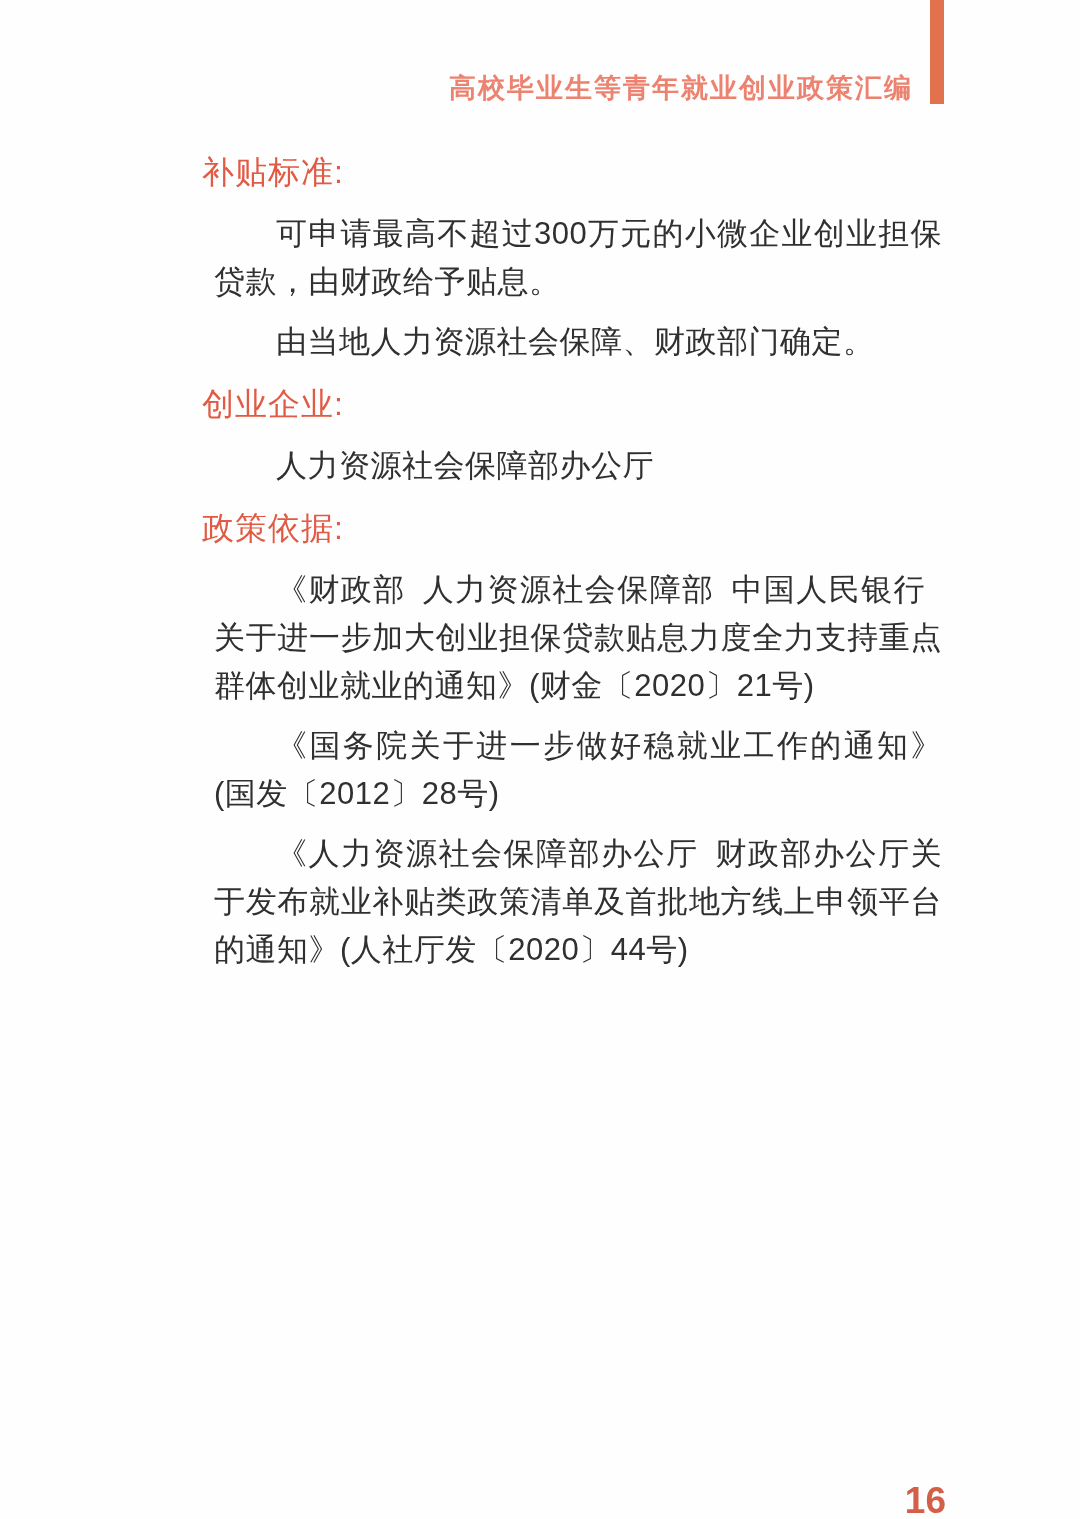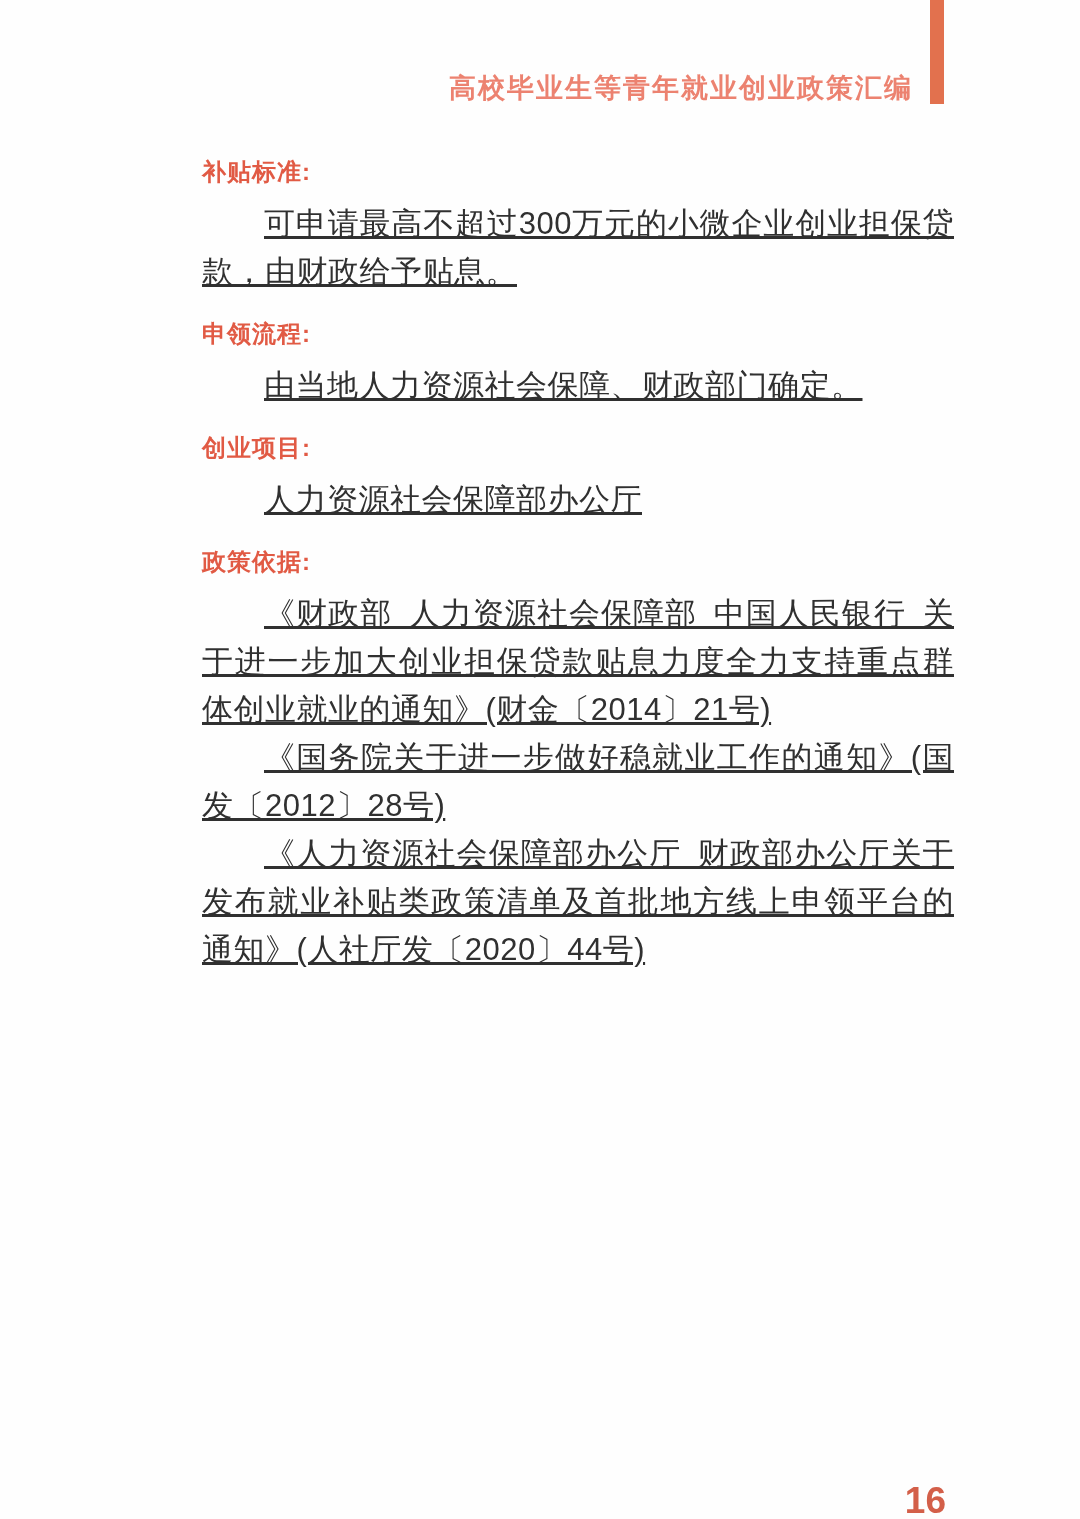--- a/index.html
+++ b/index.html
@@ -43,32 +43,31 @@
     position:absolute;
     left:202px;top:134px;
     width:752px;
     color:var(--body);
     font-size:31px;
     line-height:48px;
     text-align:justify;
   }
   .section{margin:0;}
   .section-heading{
-    font-size:24px;
+    font-size:32px;
     line-height:52px;
-    font-weight:bold;
+    font-weight:normal;
     color:var(--accent);
     margin:12px 0 2px 0;
     letter-spacing:1px;
   }
   .para{
-    margin:0;
+    margin:12px;
     text-indent:2em;
     letter-spacing:0.5px;
-    text-decoration:underline;
   }
   .page-number{
     position:absolute;
     top:1480px;
     right:134px;
     font-size:37px;
     font-weight:600;
     color:var(--pagenum);
   }
 </style>
@@ -78,29 +77,28 @@
 <div class="page">
   <div class="header-accent-bar"></div>
   <div class="header-title">高校毕业生等青年就业创业政策汇编</div>
 
   <main class="content" id="content">
       <section class="section">
         <h2 class="section-heading">补贴标准:</h2>
         <p class="para">可申请最高不超过300万元的小微企业创业担保贷款，由财政给予贴息。</p>
       </section>
       <section class="section">
-        <h2 class="section-heading">申领流程:</h2>
         <p class="para">由当地人力资源社会保障、财政部门确定。</p>
       </section>
       <section class="section">
-        <h2 class="section-heading">创业项目:</h2>
+        <h2 class="section-heading">创业企业:</h2>
         <p class="para">人力资源社会保障部办公厅</p>
       </section>
       <section class="section">
         <h2 class="section-heading">政策依据:</h2>
-        <p class="para">《财政部 人力资源社会保障部 中国人民银行 关于进一步加大创业担保贷款贴息力度全力支持重点群体创业就业的通知》(财金〔2014〕21号)</p>
+        <p class="para">《财政部 人力资源社会保障部 中国人民银行 关于进一步加大创业担保贷款贴息力度全力支持重点群体创业就业的通知》(财金〔2020〕21号)</p>
         <p class="para">《国务院关于进一步做好稳就业工作的通知》(国发〔2012〕28号)</p>
         <p class="para">《人力资源社会保障部办公厅 财政部办公厅关于发布就业补贴类政策清单及首批地方线上申领平台的通知》(人社厅发〔2020〕44号)</p>
       </section>
     </main>
 
   <div class="page-number">16</div>
 </div>
 
 </body></html>

